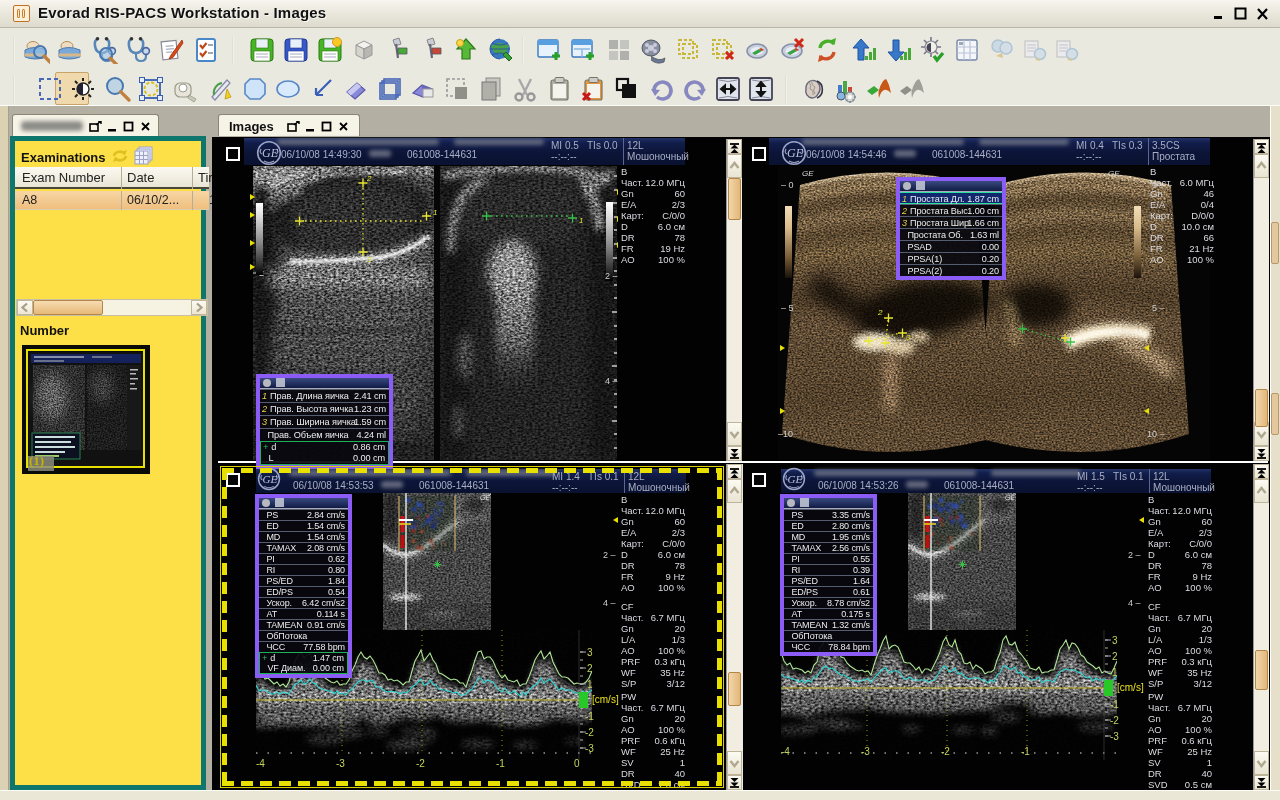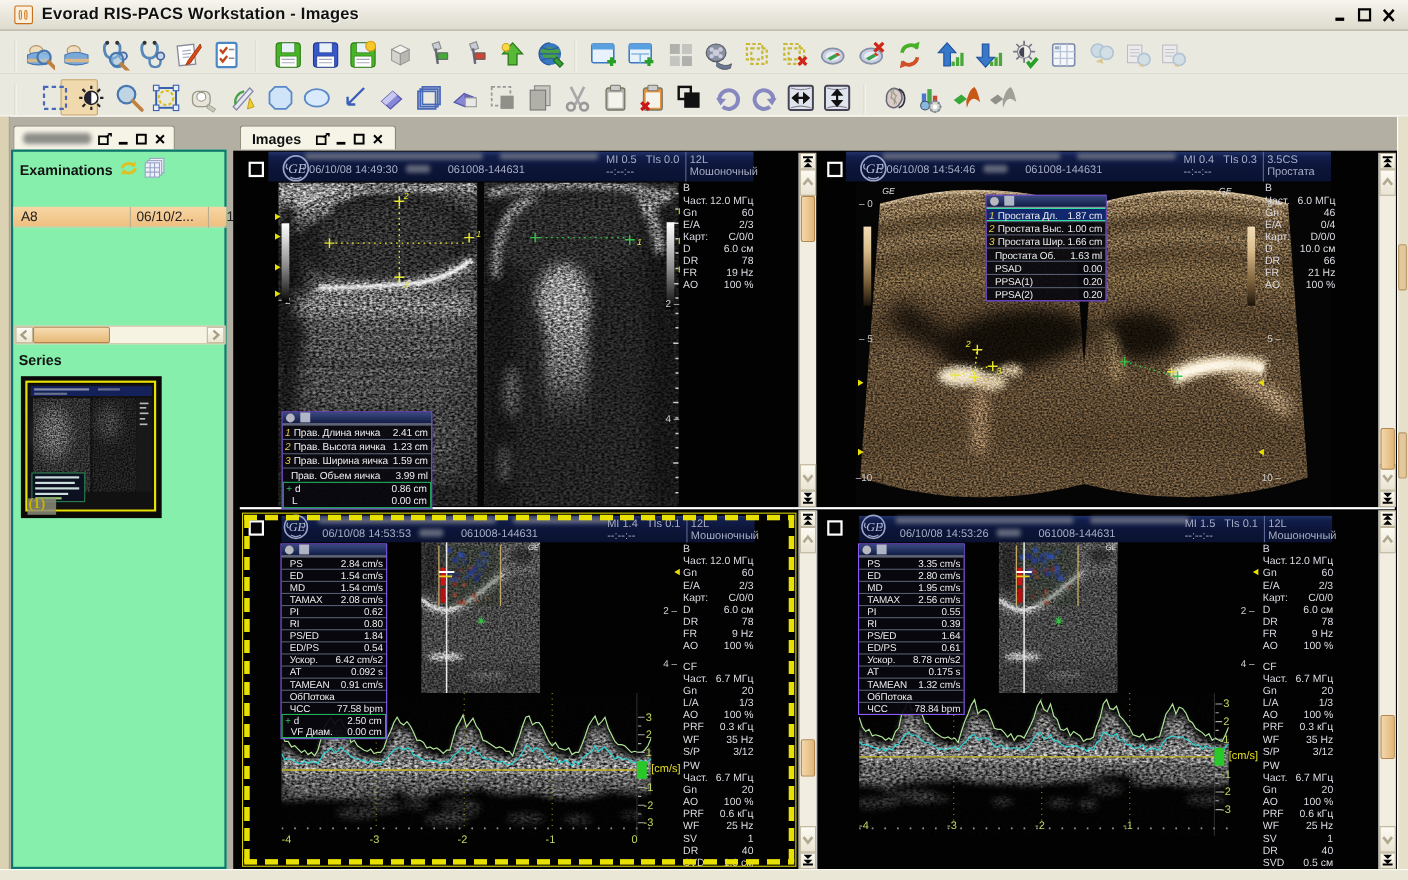--- a/index.html
+++ b/index.html
@@ -19,21 +19,21 @@
 .hl{background:#f0d9ac;border:1px solid #c8a468;border-radius:2px}
 
 #leftstrip{left:0;top:106px;width:9px;height:684px;background:#dbd2b4;border-right:1px solid #a9a08a}
 #rightstrip{left:1270px;top:106px;width:10px;height:684px;background:#e6e0ca;border-left:1px solid #fff}
 #bottomstrip{left:0;top:790px;width:1280px;height:10px;background:#ebe7d6;border-top:1px solid #fdfdf8}
 .rmark{left:1271px;width:8px;height:42px;background:#e2c89c;border:1px solid #b89868;border-radius:2px}
 
 .tab{background:#f6f3e7;border:1px solid #8a8674;border-bottom:none;border-radius:3px 3px 0 0;height:22px}
 .tab .blur{position:absolute;background:#8d8d89;filter:blur(2px);border-radius:4px}
 .tico{position:absolute;top:6px}
-#lpanel{left:10px;top:136px;width:196px;height:654px;background:#86efac;border:2px solid #0f766e}
+#lpanel{left:10px;top:136px;width:196px;height:654px;background:#fde047;border:5px solid #0f766e}
 #lpanel .hd{font-size:13px;font-weight:bold;color:#111}
 .thead{height:22px;background:linear-gradient(#fbf9f1,#e9e5d5);border-bottom:2px solid #4a463a;font-size:13px;color:#222}
 .thc{position:absolute;top:3px}
 .tsep{position:absolute;top:0;width:1px;height:22px;background:#b6ad93}
 .trow{height:19px;background:linear-gradient(#f7d6a4,#efbf7f);font-size:12.5px;color:#222;border-bottom:1px solid #d8cdb2}
 
 #hsb{left:1px;top:158px;width:192px;height:17px;background:#f7f3e3;border:1px solid #c9c0a4}
 .sbtn{position:absolute;top:0;width:16px;height:15px;background:linear-gradient(#fdfbf3,#ece6d2);border:1px solid #c0b79b;color:#9a9076;font-size:11px;text-align:center;line-height:14px}
 #hth{position:absolute;left:16px;top:0;width:70px;height:15px;background:linear-gradient(#f6dcb2,#e7b877);border:1px solid #b3874a;border-radius:2px}
 
@@ -47,21 +47,21 @@
 .vsb{width:16px;background:#f1eee1;border-left:1px solid #999}
 .vbtn{position:absolute;left:0;width:15px;background:linear-gradient(#fcfaf2,#e9e4d2);border:1px solid #bdb49a}
 .vth{position:absolute;left:1px;width:13px;background:linear-gradient(90deg,#f2d7ab,#e3b679);border:1px solid #b3874a;border-radius:2px}
 
 .chk{width:14px;height:14px;border:2px solid #fff;background:#050505}
 .hdr{height:27px;background:linear-gradient(#223268 0%,#111d4a 18%,#0c1538 55%,#0a1230 100%);font-size:10px;color:#a8aec6}
 .hdr .l1{position:absolute;top:2px;height:11px}
 .hdr .blur{position:absolute;background:#6d7284;filter:blur(2px);border-radius:3px;opacity:.9}
 .ps{font-size:9.5px;color:#dcdce4;line-height:11px;white-space:nowrap;z-index:5}
 .mbox,.dmark,.axl,.chk,.hdr,.getxt{z-index:5}
-.mbox{border:1px solid #8b5cf6;background:rgba(7,8,14,.93);font-size:9.5px;color:#eceded;letter-spacing:-0.1px}
+.mbox{border:4px solid #8b5cf6;background:rgba(7,8,14,.93);font-size:9.5px;color:#eceded;letter-spacing:-0.1px}
 .mbox .bh{height:11px;background:linear-gradient(#3a4a80,#101c44);border-bottom:1px solid #aab;position:relative}
 .mbox .bh .cir{position:absolute;left:3px;top:1px;width:8px;height:8px;border-radius:50%;background:#b8b8c0}
 .mbox .bh .gl{position:absolute;left:16px;top:0px;width:9px;height:9px;background:#c8ccd8;opacity:.85}
 .mrow{position:relative;border-top:1px solid #555e70;height:13px;line-height:13px;white-space:nowrap}
 .mrow .n{color:#e8d048;font-style:italic;padding:0 3px 0 2px}
 .mrow .v{position:absolute;right:3px}
 .gbar{width:7px;background:linear-gradient(#fff,#ddd 18%,#888 55%,#222 90%,#000)}
 .sbar{width:7px;background:linear-gradient(#f2ddb8,#d9bc8c 30%,#7a5f3a 70%,#1a120a)}
 .dmark{font-size:9px;color:#ccc}
 .axl{font-size:10px;color:#c6d45c}
@@ -436,37 +436,44 @@
       <path d="M3 15 l2 -5 4 3 z" fill="#e0c020"></path>
     </svg>
   <svg class="abs" style="left:119px;top:5px" width="20" height="20" viewBox="0 0 20 20">
       <g fill="#eef0fa" stroke="#9aa2c8" stroke-width="1">
         <rect x="5" y="1" width="13" height="13"></rect>
         <rect x="3" y="3" width="13" height="13"></rect>
         <rect x="1" y="5" width="13" height="13"></rect>
       </g>
       <path d="M1 9.5 h13 M1 13.5 h13 M5.5 5 v13 M9.5 5 v13" stroke="#9aa2c8" stroke-width="1" fill="none"></path>
     </svg>
+  <div class="abs thead" style="left:0;top:26px;width:194px">
+    <span class="thc" style="left:7px">Exam Number</span>
+      <span class="thc" style="left:112px">Date</span>
+      <span class="thc" style="left:183px">Tir</span>
+    <span class="tsep" style="left:106px"></span>
+      <span class="tsep" style="left:177px"></span>
+  </div>
   <div class="abs trow" style="left:0;top:50px;width:194px">
     <span class="thc" style="left:7px;top:2px">A8</span>
       <span class="thc" style="left:112px;top:2px">06/10/2...</span>
       <span class="thc" style="left:194px;top:2px">14</span>
     <span class="tsep" style="left:106px;height:19px"></span>
       <span class="tsep" style="left:177px;height:19px"></span>
   </div>
   <div class="abs" id="hsb">
     <div class="sbtn" style="left:0px"><svg width="14" height="13" viewBox="0 0 14 13">
           <path d="M9 2.5 L4.5 6.5 L9 10.5" fill="none" stroke="#a89e84" stroke-width="2.2"></path>
         </svg></div>
     <div id="hth"></div>
     <div class="sbtn" style="right:0px"><svg width="14" height="13" viewBox="0 0 14 13">
           <path d="M5 2.5 L9.5 6.5 L5 10.5" fill="none" stroke="#a89e84" stroke-width="2.2"></path>
         </svg></div>
   </div>
-  <div class="abs hd" style="left:5px;top:182px">Series</div>
+  <div class="abs hd" style="left:5px;top:182px">Number</div>
   <div class="abs" id="thumb">
     <div class="yb"></div>
     <div id="thumbimg">
         <svg class="abs" style="left:0;top:0" width="128" height="129" viewBox="0 0 128 129">
           <defs>
             <filter id="nzth" x="0" y="0" width="100%" height="100%" color-interpolation-filters="sRGB">
 <feTurbulence type="fractalNoise" baseFrequency="0.7" numOctaves="2" seed="3" stitchTiles="stitch"></feTurbulence>
 <feColorMatrix type="matrix" values="0 0 0 0 0  0 2.2 0 0 -0.6000000000000001  0 0 0 0 0  0 0 0 0 1"></feColorMatrix>
 <feColorMatrix type="matrix" values="0 1 0 0 0  0 1 0 0 0  0 1 0 0 0  0 0 0 0 1"></feColorMatrix>
 </filter>
@@ -654,21 +661,21 @@
 <div class="abs" style="left:250px;top:240px;width:0;height:0;border-top:3px solid transparent;border-bottom:3px solid transparent;border-left:5px solid #e8e000"></div>
 <div class="abs" style="left:250px;top:264px;width:0;height:0;border-top:3px solid transparent;border-bottom:3px solid transparent;border-left:5px solid #e8e000"></div>
 <div class="abs mbox" style="left:256px;top:374px;width:137px;font-size:9.2px">
     <div class="bh">
       <span class="cir"></span>
       <span class="gl"></span>
     </div>
     <div class="mrow" style="height:13px;line-height:13px"><span class="n">1</span>Прав. Длина яичка<span class="v">2.41 cm</span></div>
     <div class="mrow" style="height:13px;line-height:13px"><span class="n">2</span>Прав. Высота яичка<span class="v">1.23 cm</span></div>
     <div class="mrow" style="height:13px;line-height:13px"><span class="n">3</span>Прав. Ширина яичка<span class="v">1.59 cm</span></div>
-    <div class="mrow" style="height:13px;line-height:13px"><span class="n">&nbsp;</span>Прав. Объем яичка<span class="v">3.99 ml</span></div>
+    <div class="mrow" style="height:13px;line-height:13px"><span class="n">&nbsp;</span>Прав. Объем яичка<span class="v">4.24 ml</span></div>
     <div style="border:1px solid #20b058">
       <div class="mrow" style="height:11px;line-height:11px;border-top:none"><span class="n" style="color:#30c060">+</span>d<span class="v">0.86 cm</span></div>
       <div class="mrow" style="height:11px;line-height:11px;border-top:none"><span class="n" style="color:#30c060">&nbsp;</span>L<span class="v">0.00 cm</span></div>
     </div>
   </div>
 <div class="abs vsb" style="left:726px;top:139px;height:322px">
     <div class="vbtn" style="top:0;height:15px"><svg width="13" height="13" viewBox="0 0 13 13">
         <path d="M2 3 h9" stroke="#000" stroke-width="1.8"></path>
         <path d="M6.5 3.5 l4 4 h-8z M6.5 8 l4 4 h-8z" fill="#000"></path>
       </svg></div>
@@ -1026,26 +1033,26 @@
     </div>
     <div class="mrow" style="height:11px;line-height:11px"><span class="n">&nbsp;</span>PS<span class="v">2.84 cm/s</span></div>
     <div class="mrow" style="height:11px;line-height:11px"><span class="n">&nbsp;</span>ED<span class="v">1.54 cm/s</span></div>
     <div class="mrow" style="height:11px;line-height:11px"><span class="n">&nbsp;</span>MD<span class="v">1.54 cm/s</span></div>
     <div class="mrow" style="height:11px;line-height:11px"><span class="n">&nbsp;</span>TAMAX<span class="v">2.08 cm/s</span></div>
     <div class="mrow" style="height:11px;line-height:11px"><span class="n">&nbsp;</span>PI<span class="v">0.62</span></div>
     <div class="mrow" style="height:11px;line-height:11px"><span class="n">&nbsp;</span>RI<span class="v">0.80</span></div>
     <div class="mrow" style="height:11px;line-height:11px"><span class="n">&nbsp;</span>PS/ED<span class="v">1.84</span></div>
     <div class="mrow" style="height:11px;line-height:11px"><span class="n">&nbsp;</span>ED/PS<span class="v">0.54</span></div>
     <div class="mrow" style="height:11px;line-height:11px"><span class="n">&nbsp;</span>Ускор.<span class="v">6.42 cm/s2</span></div>
-    <div class="mrow" style="height:11px;line-height:11px"><span class="n">&nbsp;</span>AT<span class="v">0.092 s</span></div>
+    <div class="mrow" style="height:11px;line-height:11px"><span class="n">&nbsp;</span>AT<span class="v">0.114 s</span></div>
     <div class="mrow" style="height:11px;line-height:11px"><span class="n">&nbsp;</span>TAMEAN<span class="v">0.91 cm/s</span></div>
     <div class="mrow" style="height:11px;line-height:11px"><span class="n">&nbsp;</span>ОбПотока<span class="v"></span></div>
     <div class="mrow" style="height:11px;line-height:11px"><span class="n">&nbsp;</span>ЧСС<span class="v">77.58 bpm</span></div>
     <div style="border:1px solid #20b058">
-      <div class="mrow" style="height:10px;line-height:10px;border-top:none"><span class="n" style="color:#30c060">+</span>d<span class="v">2.50 cm</span></div>
+      <div class="mrow" style="height:10px;line-height:10px;border-top:none"><span class="n" style="color:#30c060">+</span>d<span class="v">1.47 cm</span></div>
       <div class="mrow" style="height:10px;line-height:10px;border-top:none"><span class="n" style="color:#30c060">&nbsp;</span>VF Диам.<span class="v">0.00 cm</span></div>
     </div>
   </div>
 <div class="abs vsb" style="left:726px;top:464px;height:326px">
     <div class="vbtn" style="top:0;height:15px"><svg width="13" height="13" viewBox="0 0 13 13">
         <path d="M2 3 h9" stroke="#000" stroke-width="1.8"></path>
         <path d="M6.5 3.5 l4 4 h-8z M6.5 8 l4 4 h-8z" fill="#000"></path>
       </svg></div>
     <div class="vbtn" style="top:15px;height:24px"><svg width="13" height="22" viewBox="0 0 13 22">
         <path d="M2.5 13 l4 -5 4 5" fill="none" stroke="#b0a890" stroke-width="2.4"></path>

